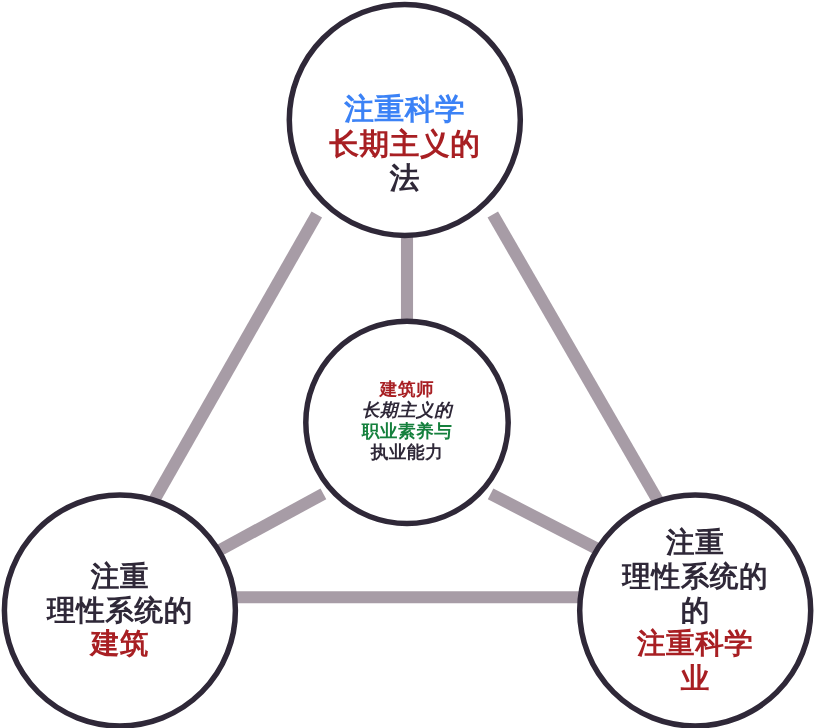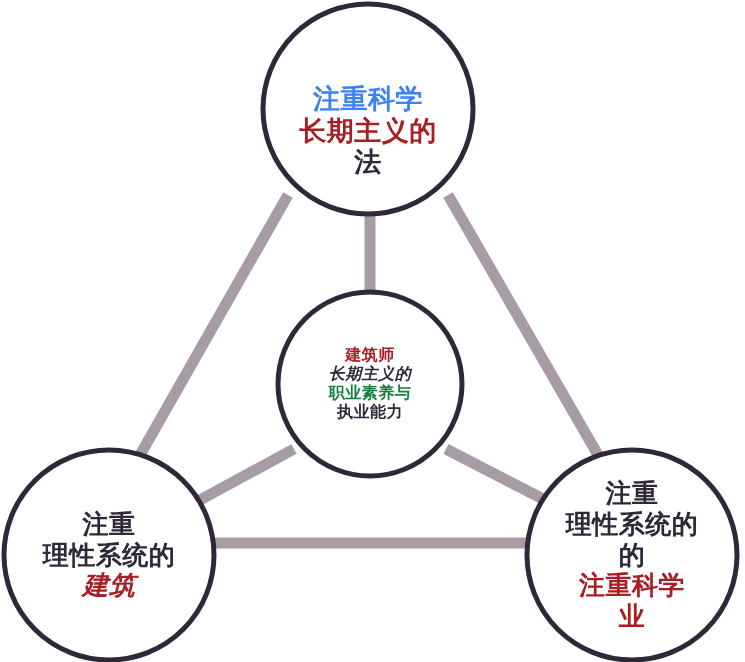--- a/index.html
+++ b/index.html
@@ -94,21 +94,21 @@
   <div class="node-label" id="label-center">
     <span class="label-line line-red" style="color: rgb(168, 31, 35);">建筑师</span>
     <span class="label-line line-dark" style="color: rgb(47, 40, 56); font-style: italic;">长期主义的</span>
     <span class="label-line line-dark" style="color: #15803d;">职业素养与</span>
     <span class="label-line line-dark" style="color: rgb(47, 40, 56);">执业能力</span>
   </div>
 
   <div class="node-label" id="label-bottom-left">
     <span class="label-line line-dark" style="color: rgb(47, 40, 56);">注重</span>
     <span class="label-line line-dark" style="color: rgb(47, 40, 56);">理性系统的</span>
-    <span class="label-line line-red" style="color: rgb(168, 31, 35); font-style: italic;">建筑</span>
+    <span class="label-line line-red" style="color: rgb(168, 31, 35);">建筑</span>
   </div>
 
   <div class="node-label" id="label-bottom-right">
     <span class="label-line line-dark" style="color: rgb(47, 40, 56);">注重</span>
     <span class="label-line line-dark" style="color: rgb(47, 40, 56);">理性系统的</span>
     <span class="label-line line-dark" style="color: rgb(47, 40, 56);">的</span>
     <span class="label-line line-red" style="color: rgb(168, 31, 35);">注重科学</span>
     <span class="label-line line-red" style="color: rgb(168, 31, 35);">业</span>
   </div>
 

